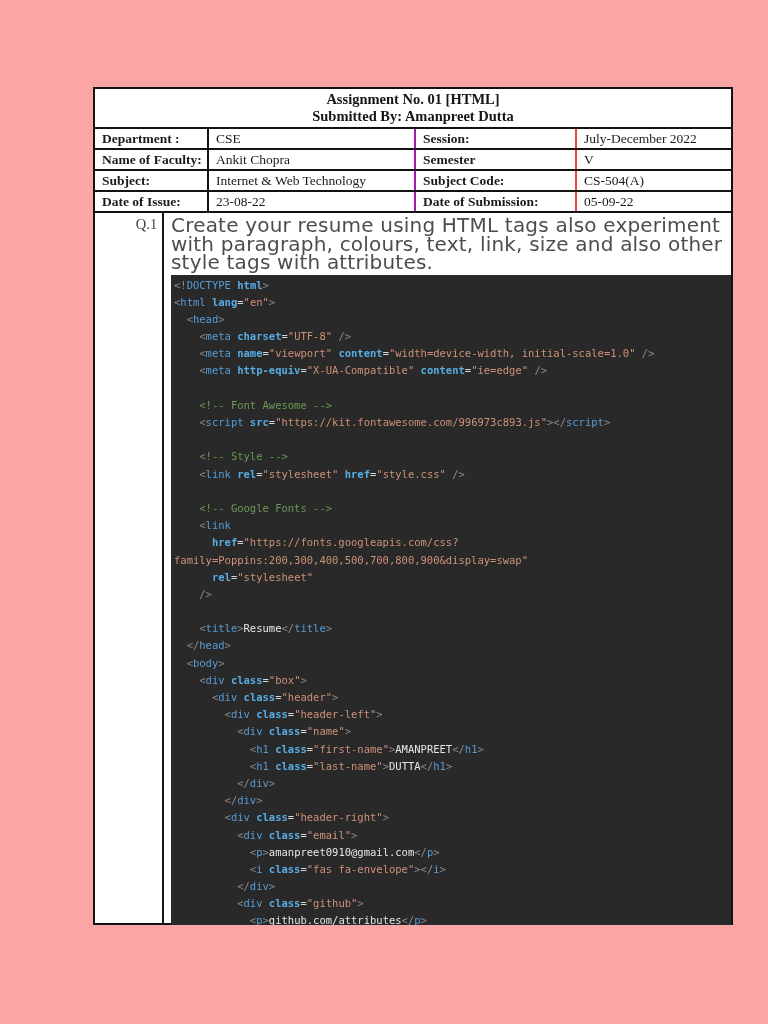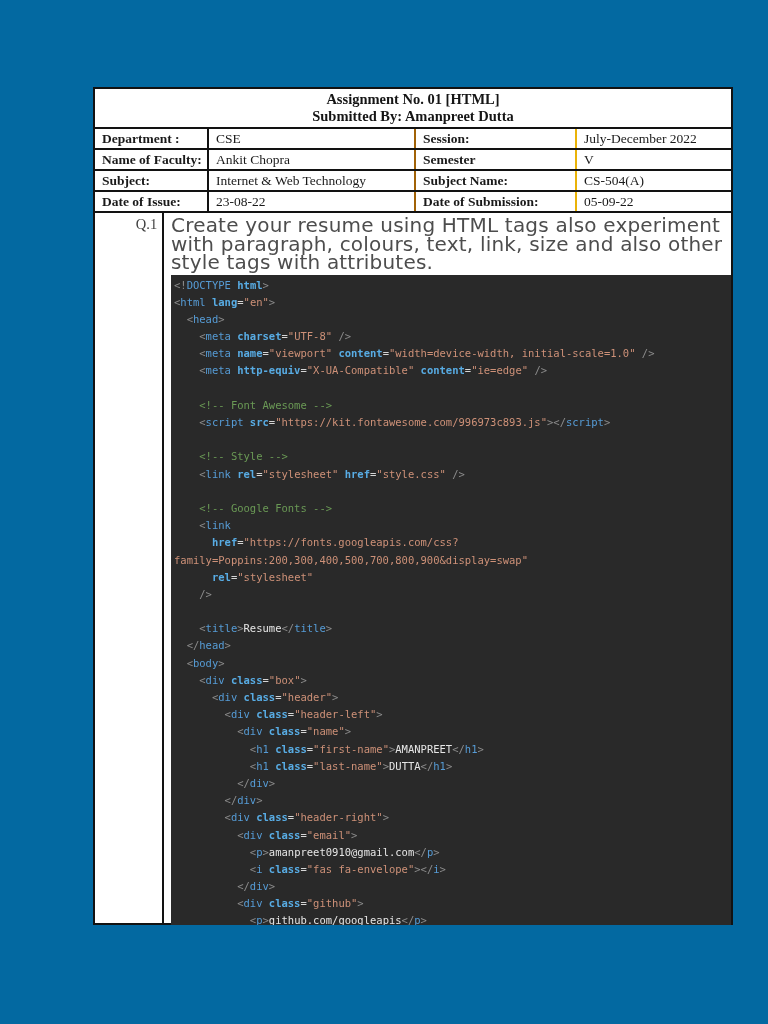--- a/index.html
+++ b/index.html
@@ -1,19 +1,19 @@
 <!DOCTYPE html>
 <html style="--code-bg: #292929; --tk-p: #8c8c8c; --tk-t: #569cd6; --tk-a: #58ace4; --tk-s: #ce9178; --tk-e: #d6d6d6; --tk-x: #e6e6e6; --tk-c: #6a9955;"><head>
 <meta charset="utf-8">
 <style>
   html,body{margin:0;padding:0;background:#ffffff;}
   .sheet{
     position:relative;
     width:768px;height:1024px;
-    background:#0369a1;
+    background:#fca5a5;
     overflow:hidden;
     font-family:"Liberation Serif", serif;
   }
   .doc-table{
     position:absolute;left:93px;top:87px;
     width:640px;height:838px;
     border:2px solid #121212;
     box-sizing:border-box;
     background:#ffffff;
   }
@@ -36,22 +36,22 @@
     font-size:13.5px;
     color:#1a1a1a;
   }
   .cell{
     box-sizing:border-box;
     padding:2px 2px 0 7px;
     white-space:nowrap;
     overflow:hidden;
   }
   .c1{width:114px;border-right:2px solid #121212;font-weight:bold;}
-  .c2{width:207px;border-right:2px solid #a16207;}
-  .c3{width:161px;border-right:2px solid #eab308;font-weight:bold;}
+  .c2{width:207px;border-right:2px solid #a21caf;}
+  .c3{width:161px;border-right:2px solid #ef4444;font-weight:bold;}
   .c4{flex:1;}
   .q-row{
     display:flex;
     height:712px;
     box-sizing:border-box;
   }
   .q-num{
     width:33px;
     border-right:2px solid #121212;
     box-sizing:border-box;
@@ -119,21 +119,21 @@
     <div class="info-row">
       <div class="cell c1">Name of Faculty:</div>
       <div class="cell c2">Ankit Chopra</div>
       <div class="cell c3">Semester</div>
       <div class="cell c4">V</div>
     </div>
 
     <div class="info-row">
       <div class="cell c1">Subject:</div>
       <div class="cell c2">Internet &amp; Web Technology</div>
-      <div class="cell c3">Subject Name:</div>
+      <div class="cell c3">Subject Code:</div>
       <div class="cell c4">CS-504(A)</div>
     </div>
 
     <div class="info-row">
       <div class="cell c1">Date of Issue:</div>
       <div class="cell c2">23-08-22</div>
       <div class="cell c3">Date of Submission:</div>
       <div class="cell c4">05-09-22</div>
     </div>
 
@@ -172,20 +172,20 @@
             <div class="code-line"><span class="tk-p">            &lt;</span><span class="tk-t">h1</span><span class="tk-a"> class</span><span class="tk-e">=</span><span class="tk-s">"first-name"</span><span class="tk-p">&gt;</span><span class="tk-x">AMANPREET</span><span class="tk-p">&lt;/</span><span class="tk-t">h1</span><span class="tk-p">&gt;</span></div>
             <div class="code-line"><span class="tk-p">            &lt;</span><span class="tk-t">h1</span><span class="tk-a"> class</span><span class="tk-e">=</span><span class="tk-s">"last-name"</span><span class="tk-p">&gt;</span><span class="tk-x">DUTTA</span><span class="tk-p">&lt;/</span><span class="tk-t">h1</span><span class="tk-p">&gt;</span></div>
             <div class="code-line"><span class="tk-p">          &lt;/</span><span class="tk-t">div</span><span class="tk-p">&gt;</span></div>
             <div class="code-line"><span class="tk-p">        &lt;/</span><span class="tk-t">div</span><span class="tk-p">&gt;</span></div>
             <div class="code-line"><span class="tk-p">        &lt;</span><span class="tk-t">div</span><span class="tk-a"> class</span><span class="tk-e">=</span><span class="tk-s">"header-right"</span><span class="tk-p">&gt;</span></div>
             <div class="code-line"><span class="tk-p">          &lt;</span><span class="tk-t">div</span><span class="tk-a"> class</span><span class="tk-e">=</span><span class="tk-s">"email"</span><span class="tk-p">&gt;</span></div>
             <div class="code-line"><span class="tk-p">            &lt;</span><span class="tk-t">p</span><span class="tk-p">&gt;</span><span class="tk-x">amanpreet0910@gmail.com</span><span class="tk-p">&lt;/</span><span class="tk-t">p</span><span class="tk-p">&gt;</span></div>
             <div class="code-line"><span class="tk-p">            &lt;</span><span class="tk-t">i</span><span class="tk-a"> class</span><span class="tk-e">=</span><span class="tk-s">"fas fa-envelope"</span><span class="tk-p">&gt;&lt;/</span><span class="tk-t">i</span><span class="tk-p">&gt;</span></div>
             <div class="code-line"><span class="tk-p">          &lt;/</span><span class="tk-t">div</span><span class="tk-p">&gt;</span></div>
             <div class="code-line"><span class="tk-p">          &lt;</span><span class="tk-t">div</span><span class="tk-a"> class</span><span class="tk-e">=</span><span class="tk-s">"github"</span><span class="tk-p">&gt;</span></div>
-            <div class="code-line"><span class="tk-p">            &lt;</span><span class="tk-t">p</span><span class="tk-p">&gt;</span><span class="tk-x">github.com/googleapis</span><span class="tk-p">&lt;/</span><span class="tk-t">p</span><span class="tk-p">&gt;</span></div>
+            <div class="code-line"><span class="tk-p">            &lt;</span><span class="tk-t">p</span><span class="tk-p">&gt;</span><span class="tk-x">github.com/attributes</span><span class="tk-p">&lt;/</span><span class="tk-t">p</span><span class="tk-p">&gt;</span></div>
             <div class="code-line"><span class="tk-p">            &lt;</span><span class="tk-t">i</span><span class="tk-a"> class</span><span class="tk-e">=</span><span class="tk-s">"fab fa-github"</span><span class="tk-p">&gt;&lt;/</span><span class="tk-t">i</span><span class="tk-p">&gt;</span></div>
           </div>
       </div>
     </div>
 
   </div>
 </div>
 
 </body></html>

